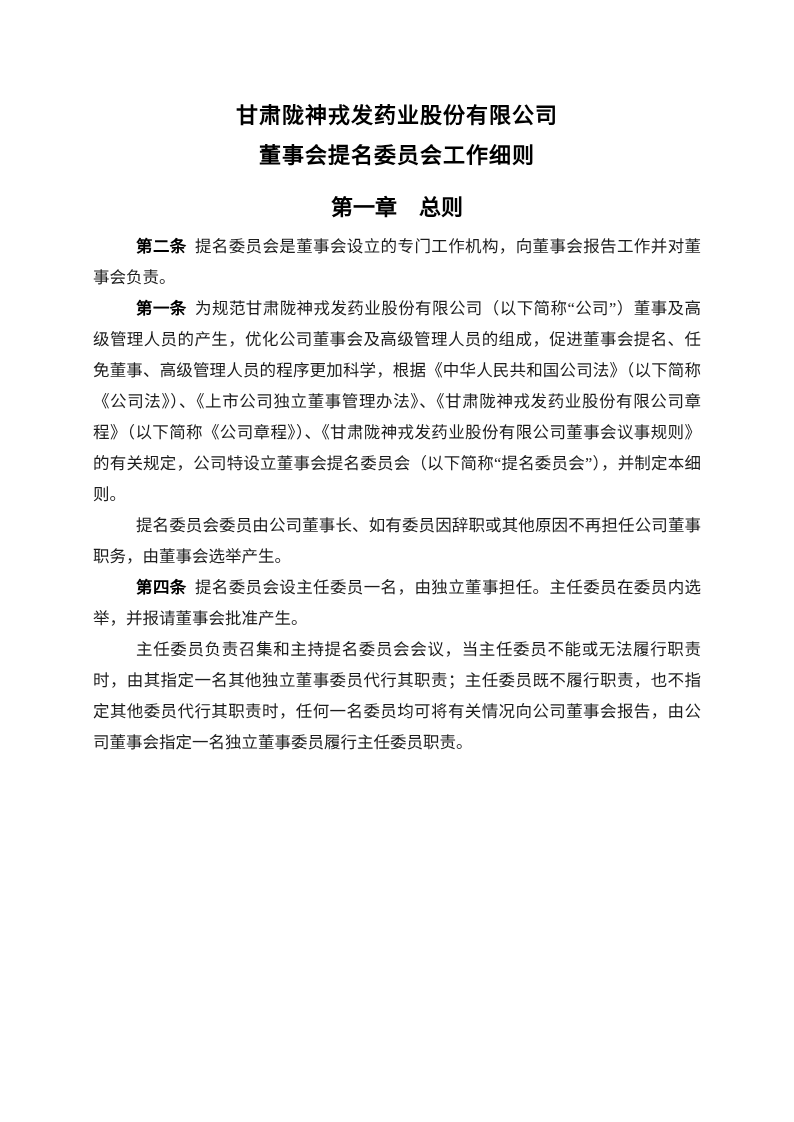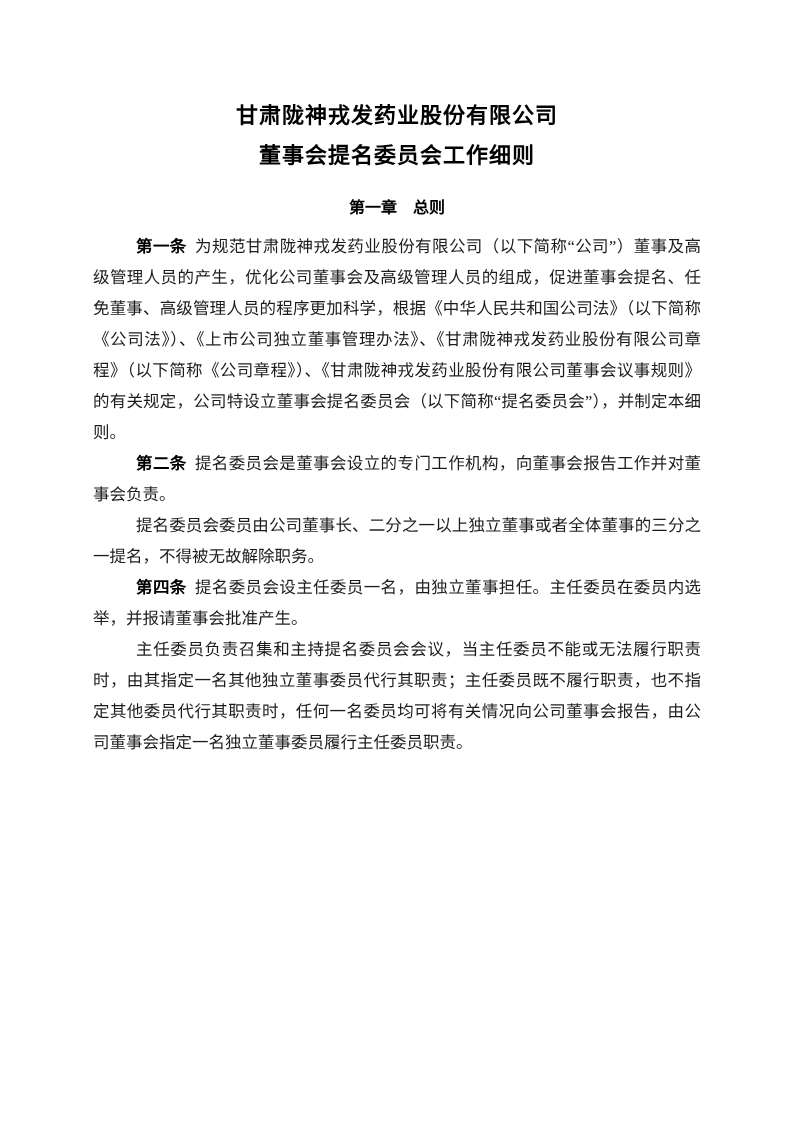--- a/index.html
+++ b/index.html
@@ -26,21 +26,21 @@
   .doc-title-line {
     font-size: 22px;
     font-weight: bold;
     line-height: 40px;
     letter-spacing: 1px;
     color: #000000;
   }
   .chapter-heading {
     margin: 16px 0 8px 0;
     text-align: center;
-    font-size: 16px;
+    font-size: 22px;
     font-weight: bold;
     line-height: 31px;
     color: #000000;
   }
   .article {
     font-size: 16.5px;
     line-height: 31px;
     text-align: justify;
     text-justify: inter-character;
     text-indent: 43px;
@@ -58,31 +58,31 @@
 <div class="page">
 
   <div class="doc-title">
     <div class="doc-title-line">甘肃陇神戎发药业股份有限公司</div>
     <div class="doc-title-line">董事会提名委员会工作细则</div>
   </div>
 
   <div class="chapter-heading">第一章　总则</div>
 
   <p class="article">
-    <span class="lead">第一条</span><span>为规范甘肃陇神戎发药业股份有限公司（以下简称“公司”）董事及高级管理人员的产生，优化公司董事会及高级管理人员的组成，促进董事会提名、任免董事、高级管理人员的程序更加科学，根据《中华人民共和国公司法》（以下简称《公司法》）、《上市公司独立董事管理办法》、《甘肃陇神戎发药业股份有限公司章程》（以下简称《公司章程》）、《甘肃陇神戎发药业股份有限公司董事会议事规则》的有关规定，公司特设立董事会提名委员会（以下简称“提名委员会”），并制定本细则。</span>
+    <span class="lead">第二条</span><span>提名委员会是董事会设立的专门工作机构，向董事会报告工作并对董事会负责。</span>
   </p>
 
   <p class="article">
-    <span class="lead">第二条</span><span>提名委员会是董事会设立的专门工作机构，向董事会报告工作并对董事会负责。</span>
+    <span class="lead">第一条</span><span>为规范甘肃陇神戎发药业股份有限公司（以下简称“公司”）董事及高级管理人员的产生，优化公司董事会及高级管理人员的组成，促进董事会提名、任免董事、高级管理人员的程序更加科学，根据《中华人民共和国公司法》（以下简称《公司法》）、《上市公司独立董事管理办法》、《甘肃陇神戎发药业股份有限公司章程》（以下简称《公司章程》）、《甘肃陇神戎发药业股份有限公司董事会议事规则》的有关规定，公司特设立董事会提名委员会（以下简称“提名委员会”），并制定本细则。</span>
   </p>
 
 
 
   <p class="article">
-    <span>提名委员会委员由公司董事长、二分之一以上独立董事或者全体董事的三分之一提名，不得被无故解除职务。</span>
+    <span>提名委员会委员由公司董事长、如有委员因辞职或其他原因不再担任公司董事职务，由董事会选举产生。</span>
   </p>
 
   <p class="article">
     <span class="lead">第四条</span><span>提名委员会设主任委员一名，由独立董事担任。主任委员在委员内选举，并报请董事会批准产生。</span>
   </p>
 
   <p class="article">
     <span>主任委员负责召集和主持提名委员会会议，当主任委员不能或无法履行职责时，由其指定一名其他独立董事委员代行其职责；主任委员既不履行职责，也不指定其他委员代行其职责时，任何一名委员均可将有关情况向公司董事会报告，由公司董事会指定一名独立董事委员履行主任委员职责。</span>
   </p>
 

